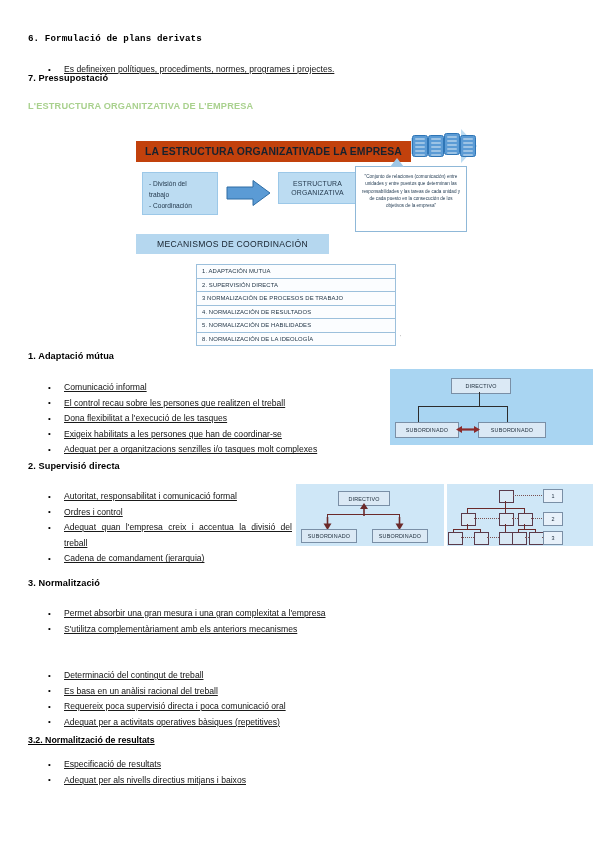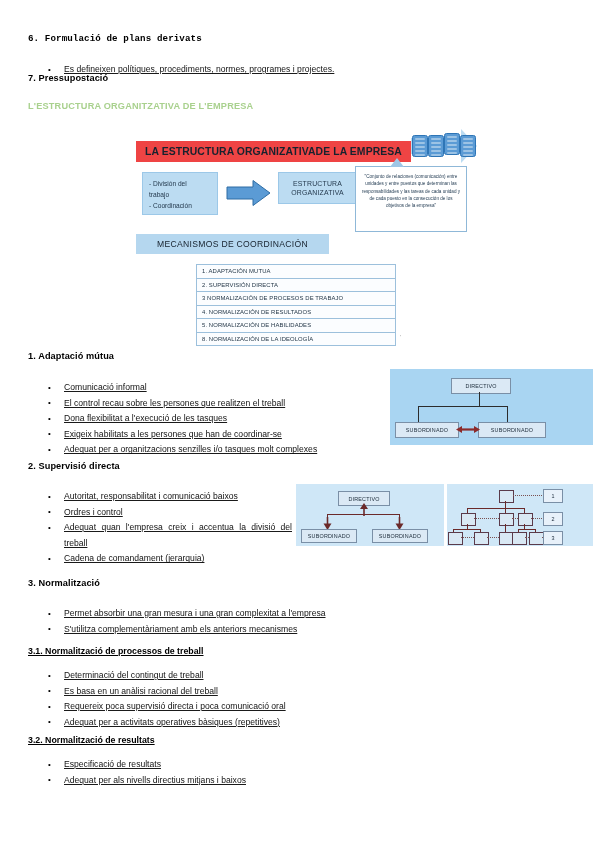--- a/index.html
+++ b/index.html
@@ -31,21 +31,21 @@
   .bullets.justify li{text-align:justify;}
   .sub-head{
     font-size:8.8px;font-weight:bold;color:#000;text-decoration:underline;
     display:inline-block;
   }
 
   
   .fig1{position:absolute;left:128px;top:124px;width:352px;height:222px;}
   .banner{
     position:absolute;left:8px;top:17px;width:275px;height:21px;
-    background:#ef4444;display:flex;align-items:center;
+    background:#c2410c;display:flex;align-items:center;
     padding-left:9px;box-sizing:border-box;
     font-size:10.4px;font-weight:bold;color:#17222e;letter-spacing:.1px;
     white-space:nowrap;
   }
   .bigarrow{
     position:absolute;left:281px;top:2px;width:70px;height:42px;
   }
   .minibox{
     position:absolute;width:14px;height:20px;border-radius:2.5px;
     background:#5b9bd5;border:1px solid #2e75b6;
@@ -228,21 +228,21 @@
     <div class="nodebox" style="left:88px;top:53px;width:66px;height:14px;">SUBORDINADO</div>
     <svg style="position:absolute;left:66px;top:55px;" width="24" height="11" viewBox="0 0 24 11">
       <line x1="5" y1="5.5" x2="19" y2="5.5" stroke="#8c2b2b" stroke-width="2.2"></line>
       <path d="M0,5.5 L6,2 L6,9 Z" fill="#8c2b2b"></path>
       <path d="M24,5.5 L18,2 L18,9 Z" fill="#8c2b2b"></path>
     </svg>
   </div>
 
   <div class="h-num" style="position:absolute;left:28px;top:461px;">2. Supervisió directa</div>
   <ul class="bullets justify" style="position:absolute;left:28px;top:481px;width:256px;">
-    <li>Autoritat, responsabilitat i comunicació baixos</li>
+    <li>Autoritat, responsabilitat i comunicació formal</li>
     <li>Ordres i control</li>
     <li>Adequat quan l'empresa creix i accentua la divisió del treball</li>
     <li>Cadena de comandament (jerarquia)</li>
   </ul>
 
   <div class="fig3">
     <div class="nodebox" style="left:42px;top:7px;width:50px;height:13px;">DIRECTIVO</div>
     <div class="ln h" style="left:31px;top:30px;width:73px;"></div>
     <div class="ln v" style="left:31px;top:30px;height:14px;"></div>
     <div class="ln v" style="left:103px;top:30px;height:14px;"></div>
@@ -303,23 +303,20 @@
     <div class="dln d" style="left:95px;top:53px;width:2px;"></div>
     <div class="lvl" style="left:96px;top:47px;">3</div>
   </div>
 
   <div class="h-num" style="position:absolute;left:28px;top:578px;">3. Normalització</div>
   <ul class="bullets" style="position:absolute;left:28px;top:598px;width:420px;">
     <li>Permet absorbir una gran mesura i una gran complexitat a l'empresa</li>
     <li>S'utilitza complementàriament amb els anteriors mecanismes</li>
   </ul>
 
-  <div style="position:absolute;left:28px;top:640px;">
-    <span class="sub-head">3.1. Normalització de processos de treball</span>
-  </div>
   <ul class="bullets" style="position:absolute;left:28px;top:660px;width:420px;">
     <li>Determinació del contingut de treball</li>
     <li>Es basa en un anàlisi racional del treball</li>
     <li>Requereix poca supervisió directa i poca comunicació oral</li>
     <li>Adequat per a activitats operatives bàsiques (repetitives)</li>
   </ul>
 
   <div style="position:absolute;left:28px;top:729px;">
     <span class="sub-head">3.2. Normalització de resultats</span>
   </div>

